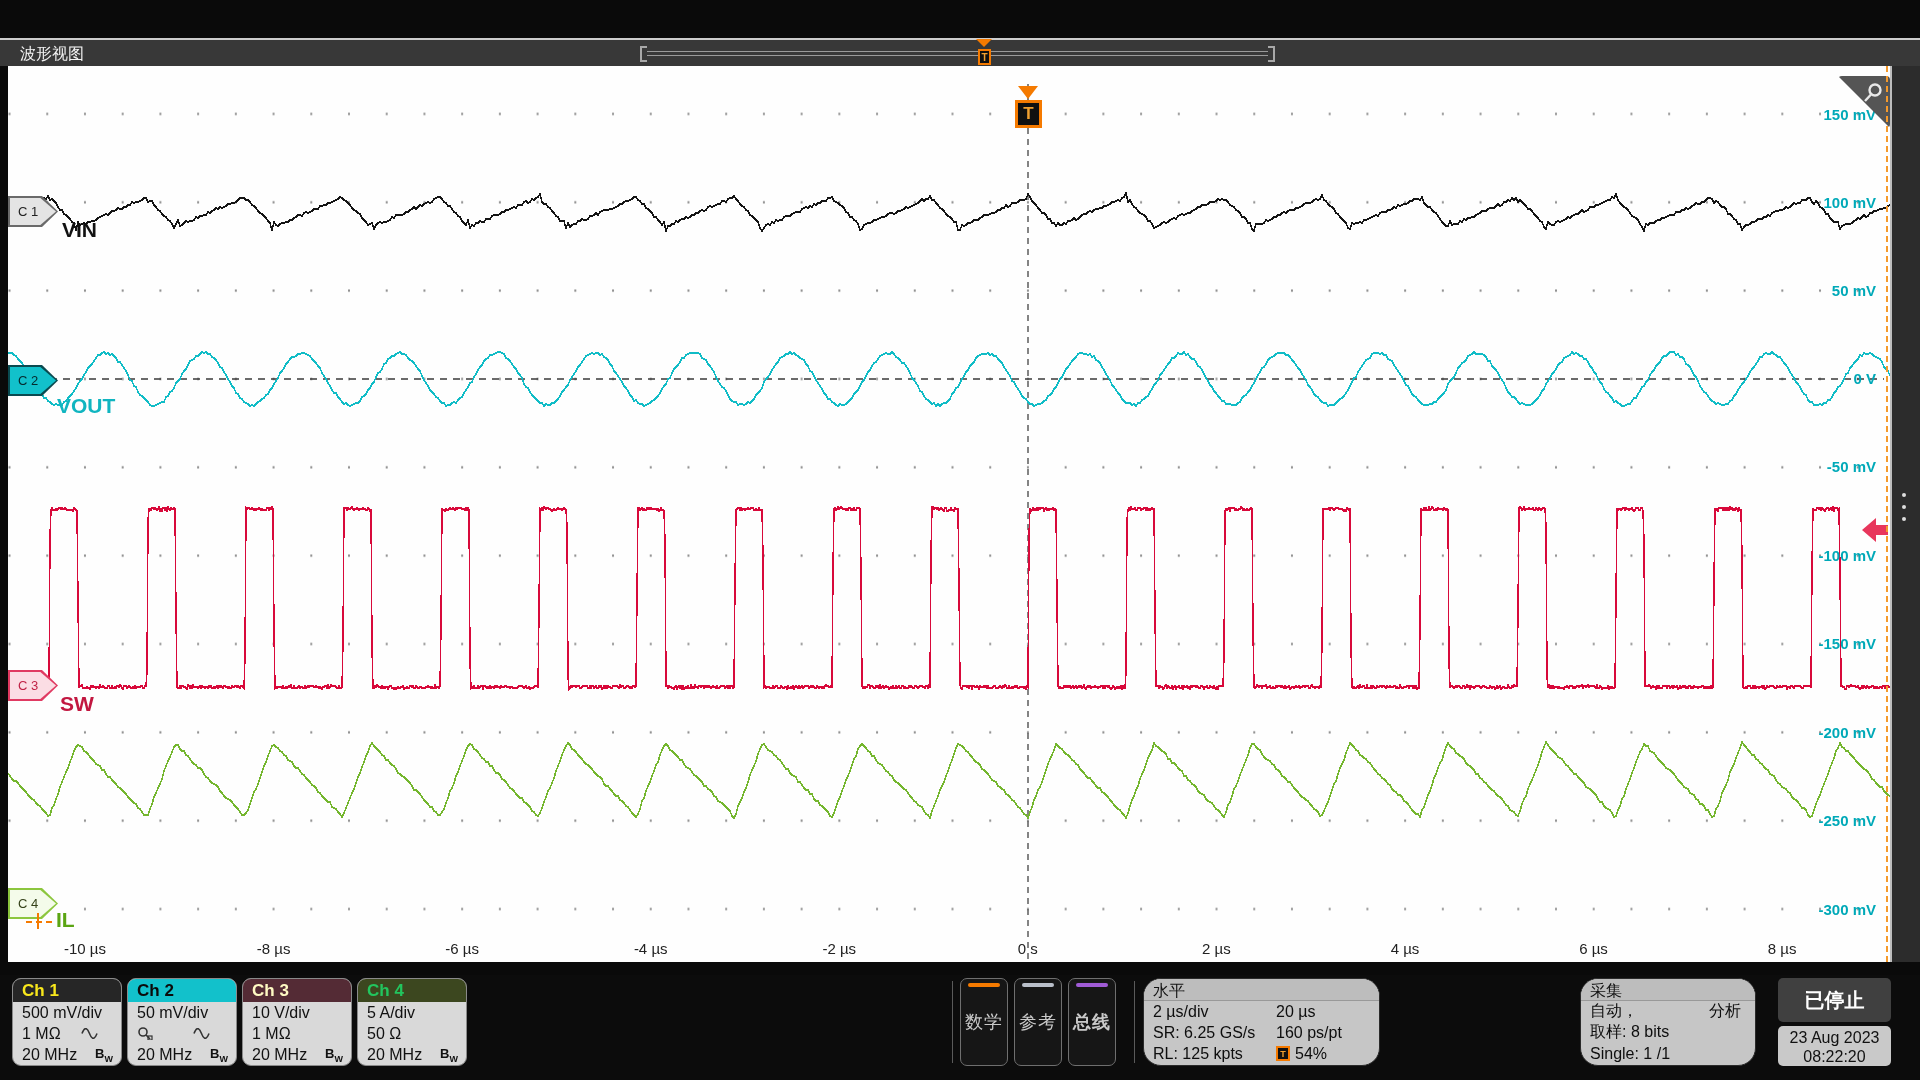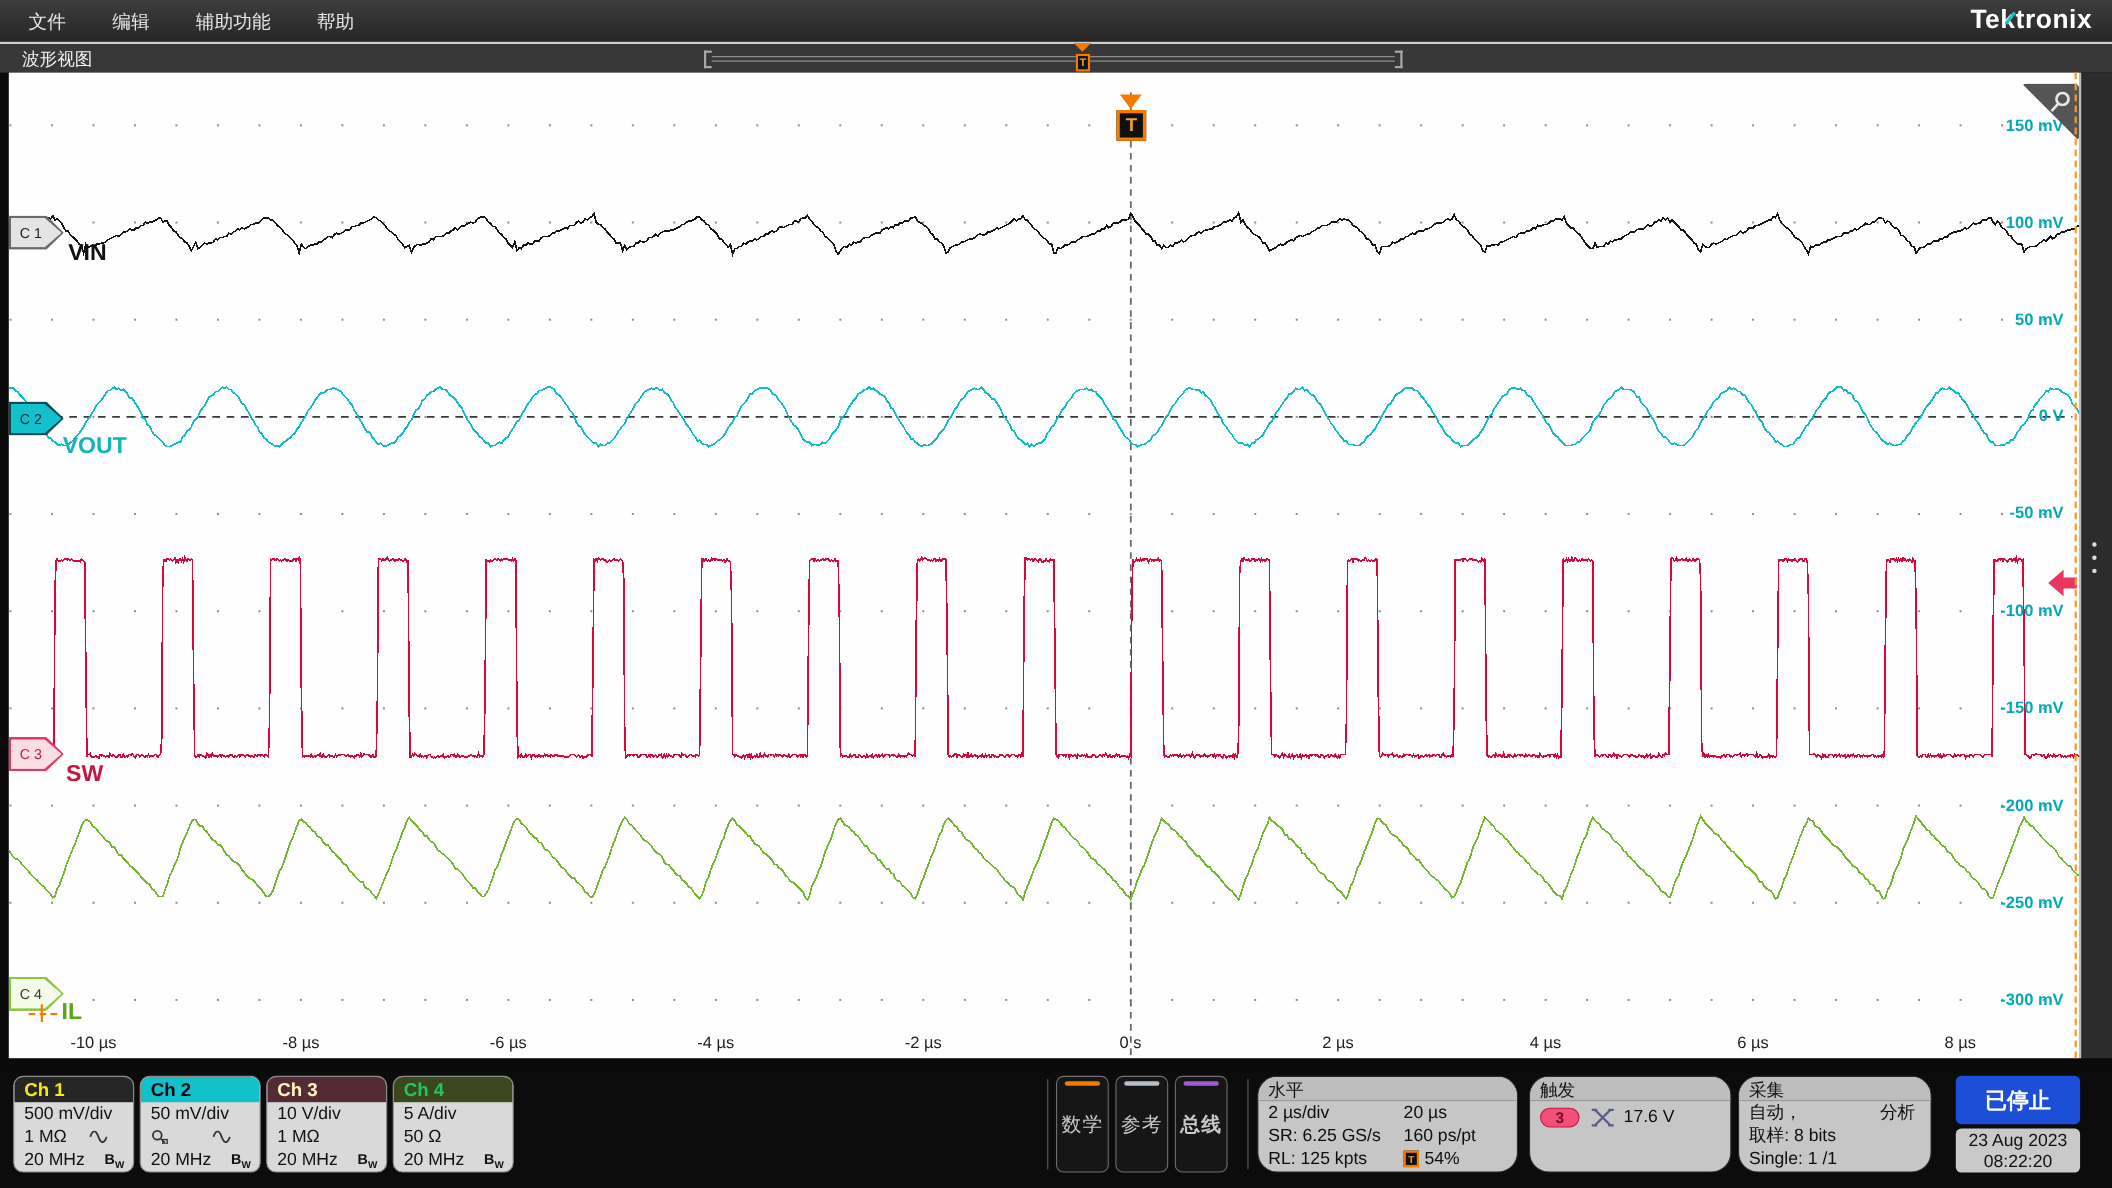--- a/index.html
+++ b/index.html
@@ -89,40 +89,33 @@
   .panel .phdr { height:22px; font-size:16px; color:#111; padding:2px 0 0 9px;
     border-bottom:1px solid #999; background:#bdbdbd; }
   .panel .prow { height:21px; font-size:16px; color:#0e0e0e; padding-left:9px; display:flex; align-items:center; }
   #hpanel { left:1143px; width:237px; height:88px; }
   #hpanel .c2 { position:absolute; left:132px; }
   #tpanel { left:1390px; width:184px; height:88px; }
   #trig-src { display:inline-flex; align-items:center; justify-content:center; width:36px; height:18px;
     background:#f0507a; border:1.5px solid #c21740; border-radius:9px; color:#7a0a22; font-size:14px; font-weight:bold; }
   #apanel { left:1580px; width:176px; height:88px; }
   #apanel .right { margin-left:auto; margin-right:14px; }
-  #stopbtn { position:absolute; left:1778px; top:3px; width:113px; height:44px; background:#1d4ed8;
+  #stopbtn { position:absolute; left:1778px; top:3px; width:113px; height:44px; background:#404040;
     border-radius:5px; color:#fff; font-size:20px; font-weight:bold;
     display:flex; align-items:center; justify-content:center; }
   #datebox { position:absolute; left:1778px; top:51px; width:113px; height:40px; background:#c9c9c9;
     border-radius:5px; color:#111; font-size:16px; text-align:center; line-height:19px; padding-top:2px; }
   .minipin { display:inline-flex; width:14px; height:15px; font-size:9px; margin-right:5px; position:relative; top:0; }
   .icon-gray { color:#333; display:inline-flex; align-items:center; }
 </style>
 </head>
 <body>
 
 <div id="screen">
 
-  <div id="menubar">
-    <span class="menu-item">文件</span>
-    <span class="menu-item">编辑</span>
-    <span class="menu-item">辅助功能</span>
-    <span class="menu-item">帮助</span>
-    <span id="logo"><span class="kslash"></span>Tektronix</span>
-  </div>
 
   <div id="titlebar">
     <span id="view-title">波形视图</span>
     <div id="panbar">
       <span class="bracket l"></span>
       <span class="bracket r"></span>
       <span class="track"></span>
       <span id="pan-pin-tri"></span>
       <span id="pan-pin" class="tpin">T</span>
     </div>
@@ -281,37 +274,20 @@
         </div>
       <div class="prow">
           <span>RL: 125 kpts</span>
         <span class="c2" style="display:inline-flex;align-items:center;">
             <span class="minipin tpin">T</span>
             <span>54%</span>
           </span>
         </div>
     </div>
 
-    <div class="panel" id="tpanel">
-      <div class="phdr">触发</div>
-      <div class="prow" style="height:30px">
-        <span id="trig-src">3</span>
-        <svg width="22" height="20" viewBox="0 0 22 20" style="margin:0 8px 0 10px">
-          <g stroke="#5c5c8a" stroke-width="2" fill="none">
-            <line x1="4" y1="17" x2="18" y2="3"></line>
-              <line x1="4" y1="3" x2="18" y2="17"></line>
-            <line x1="1" y1="3" x2="6" y2="3"></line>
-              <line x1="16" y1="3" x2="21" y2="3"></line>
-            <line x1="1" y1="17" x2="6" y2="17"></line>
-              <line x1="16" y1="17" x2="21" y2="17"></line>
-          </g>
-        </svg>
-        <span>17.6 V</span>
-      </div>
-    </div>
 
     <div class="panel" id="apanel">
       <div class="phdr">采集</div>
       <div class="prow">
           <span>自动，</span>
           <span class="right">分析</span>
         </div>
       <div class="prow">
           <span>取样: 8 bits</span>
         </div>

